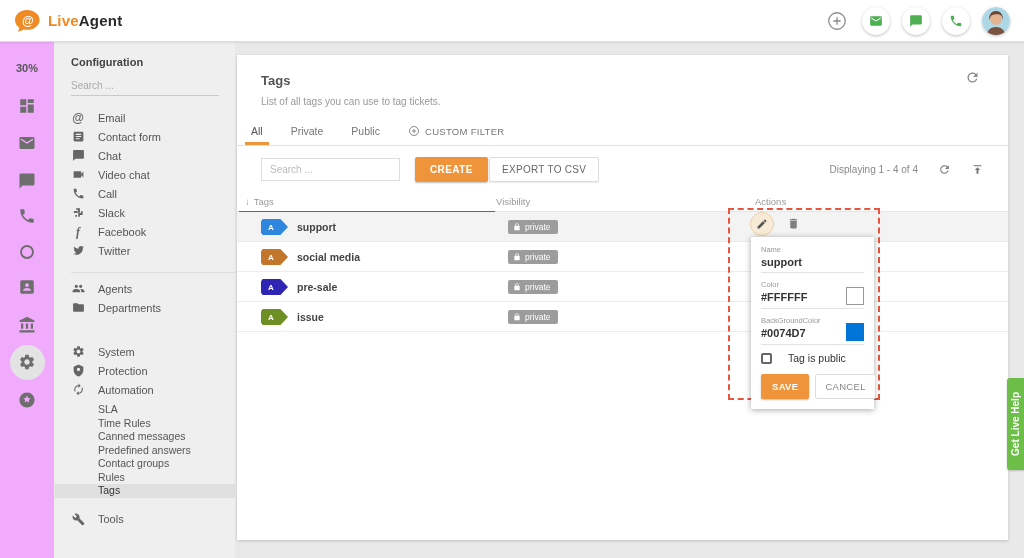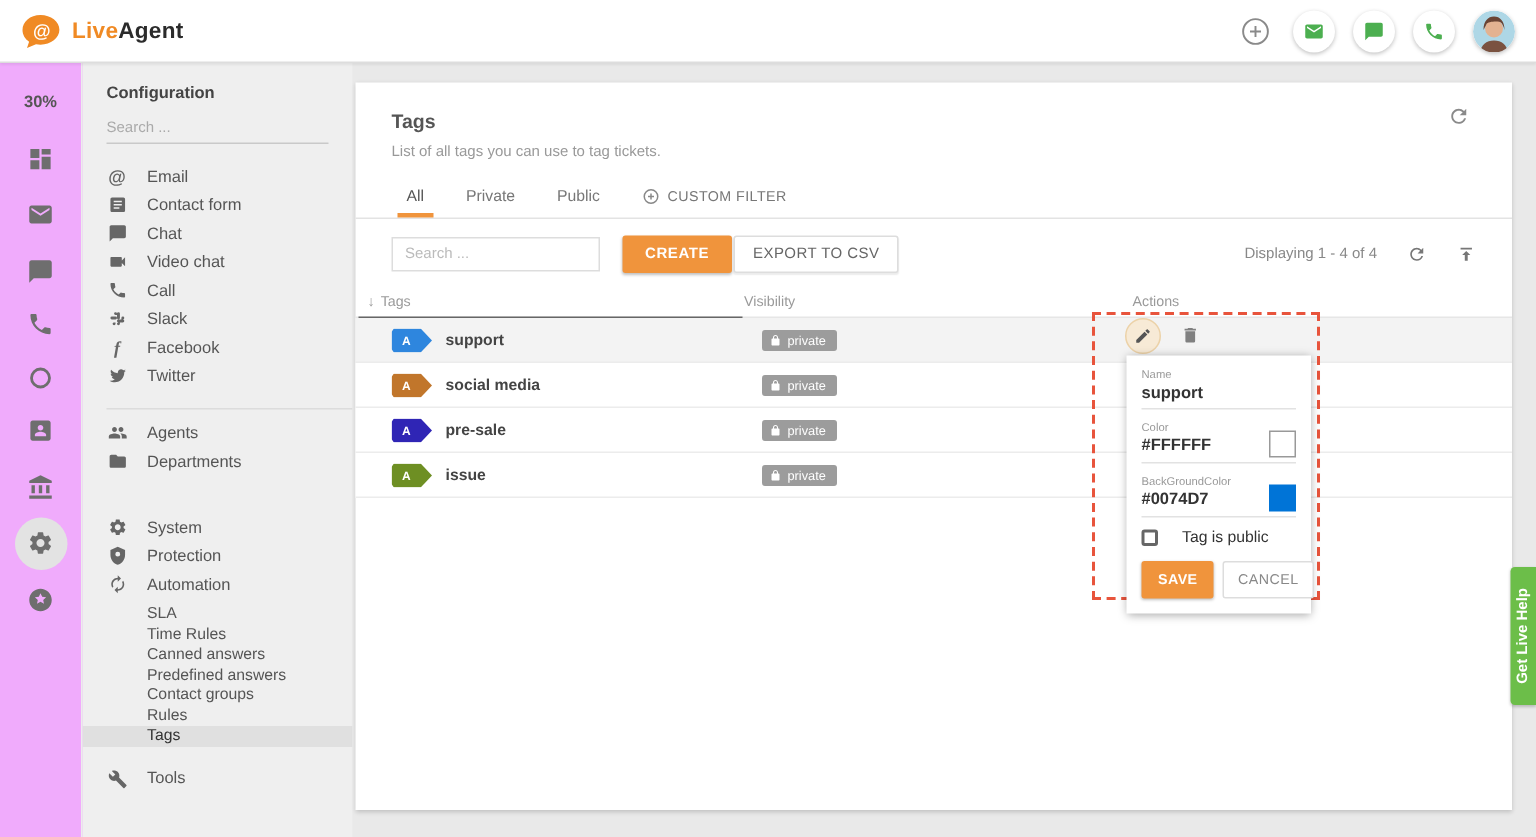--- a/index.html
+++ b/index.html
@@ -50,21 +50,21 @@
   
   .content { position:relative; flex:1; background:#e9e9e9; }
   .card { position:absolute; left:2px; top:13px; right:16px; bottom:18px; background:#fff;
           box-shadow:0 1px 3px rgba(0,0,0,.18); }
   .card-title { position:absolute; left:24px; top:18px; font-size:13px; font-weight:700; color:#555; }
   .card-refresh { position:absolute; right:28px; top:15px; width:16px; height:16px; background:none; border:none; cursor:pointer; }
   .card-refresh svg { width:15px; height:15px; fill:#8a8a8a; }
   .card-subtitle { position:absolute; left:24px; top:41px; font-size:10px; color:#999; }
 
   .tabs { position:absolute; left:0; right:0; top:62px; height:29px; border-bottom:1px solid #e3e3e3;
-          display:flex; align-items:stretch; padding-left:20px; }
+          display:flex; align-items:stretch; }
   .tab { display:flex; align-items:center; padding:0 14px; font-size:10.5px; color:#777; cursor:pointer; position:relative; }
   .tab.active { color:#555; font-weight:400; }
   .tab.active::after { content:""; position:absolute; left:8px; right:8px; bottom:0; height:3px; background:#f0943c; }
   .tab-filter { display:flex; align-items:center; gap:5px; padding:0 14px; font-size:9.5px; letter-spacing:.3px; color:#777; cursor:pointer; }
   .tab-filter svg { width:12px; height:12px; fill:none; stroke:#888; stroke-width:2; }
 
   .toolbar { position:absolute; left:0; right:0; top:91px; height:49px; }
   .tb-search { position:absolute; left:24px; top:12px; width:139px; height:23px; border:1px solid #ddd;
                padding:0 8px; font-size:10px; color:#555; outline:none; font-family:"Liberation Sans",sans-serif; }
   .tb-search::placeholder { color:#bbb; }
@@ -333,21 +333,21 @@
             <svg viewBox="0 0 24 24">
               <path d="M12 6v3l4-4-4-4v3c-4.42 0-8 3.58-8 8 0 1.57.46 3.03 1.24 4.26L6.7 14.8c-.45-.83-.7-1.79-.7-2.8 0-3.31 2.69-6 6-6zm6.76 1.74L17.3 9.2c.44.84.7 1.79.7 2.8 0 3.31-2.69 6-6 6v-3l-4 4 4 4v-3c4.42 0 8-3.58 8-8 0-1.57-.46-3.03-1.24-4.26z"></path>
             </svg>
           </span>
         <span class="cfg-label">Automation</span>
       </div>
     </div>
     <div class="cfg-sub">
       <div class="cfg-subitem">SLA</div>
       <div class="cfg-subitem">Time Rules</div>
-      <div class="cfg-subitem">Canned answers</div>
+      <div class="cfg-subitem">Canned messages</div>
       <div class="cfg-subitem">Predefined answers</div>
       <div class="cfg-subitem">Contact groups</div>
       <div class="cfg-subitem">Rules</div>
       <div class="cfg-subitem active">Tags</div>
     </div>
     <div class="cfg-list cfg-tools">
       <div class="cfg-item">
         <span class="ci">
             <svg viewBox="0 0 24 24">
               <path d="M22.7 19l-9.1-9.1c.9-2.3.4-5-1.5-6.9-2-2-5-2.4-7.4-1.3L9 6 6 9 1.6 4.7C.4 7.1.9 10.1 2.9 12.1c1.9 1.9 4.6 2.4 6.9 1.5l9.1 9.1c.4.4 1 .4 1.4 0l2.3-2.3c.5-.4.5-1.1.1-1.4z"></path>

